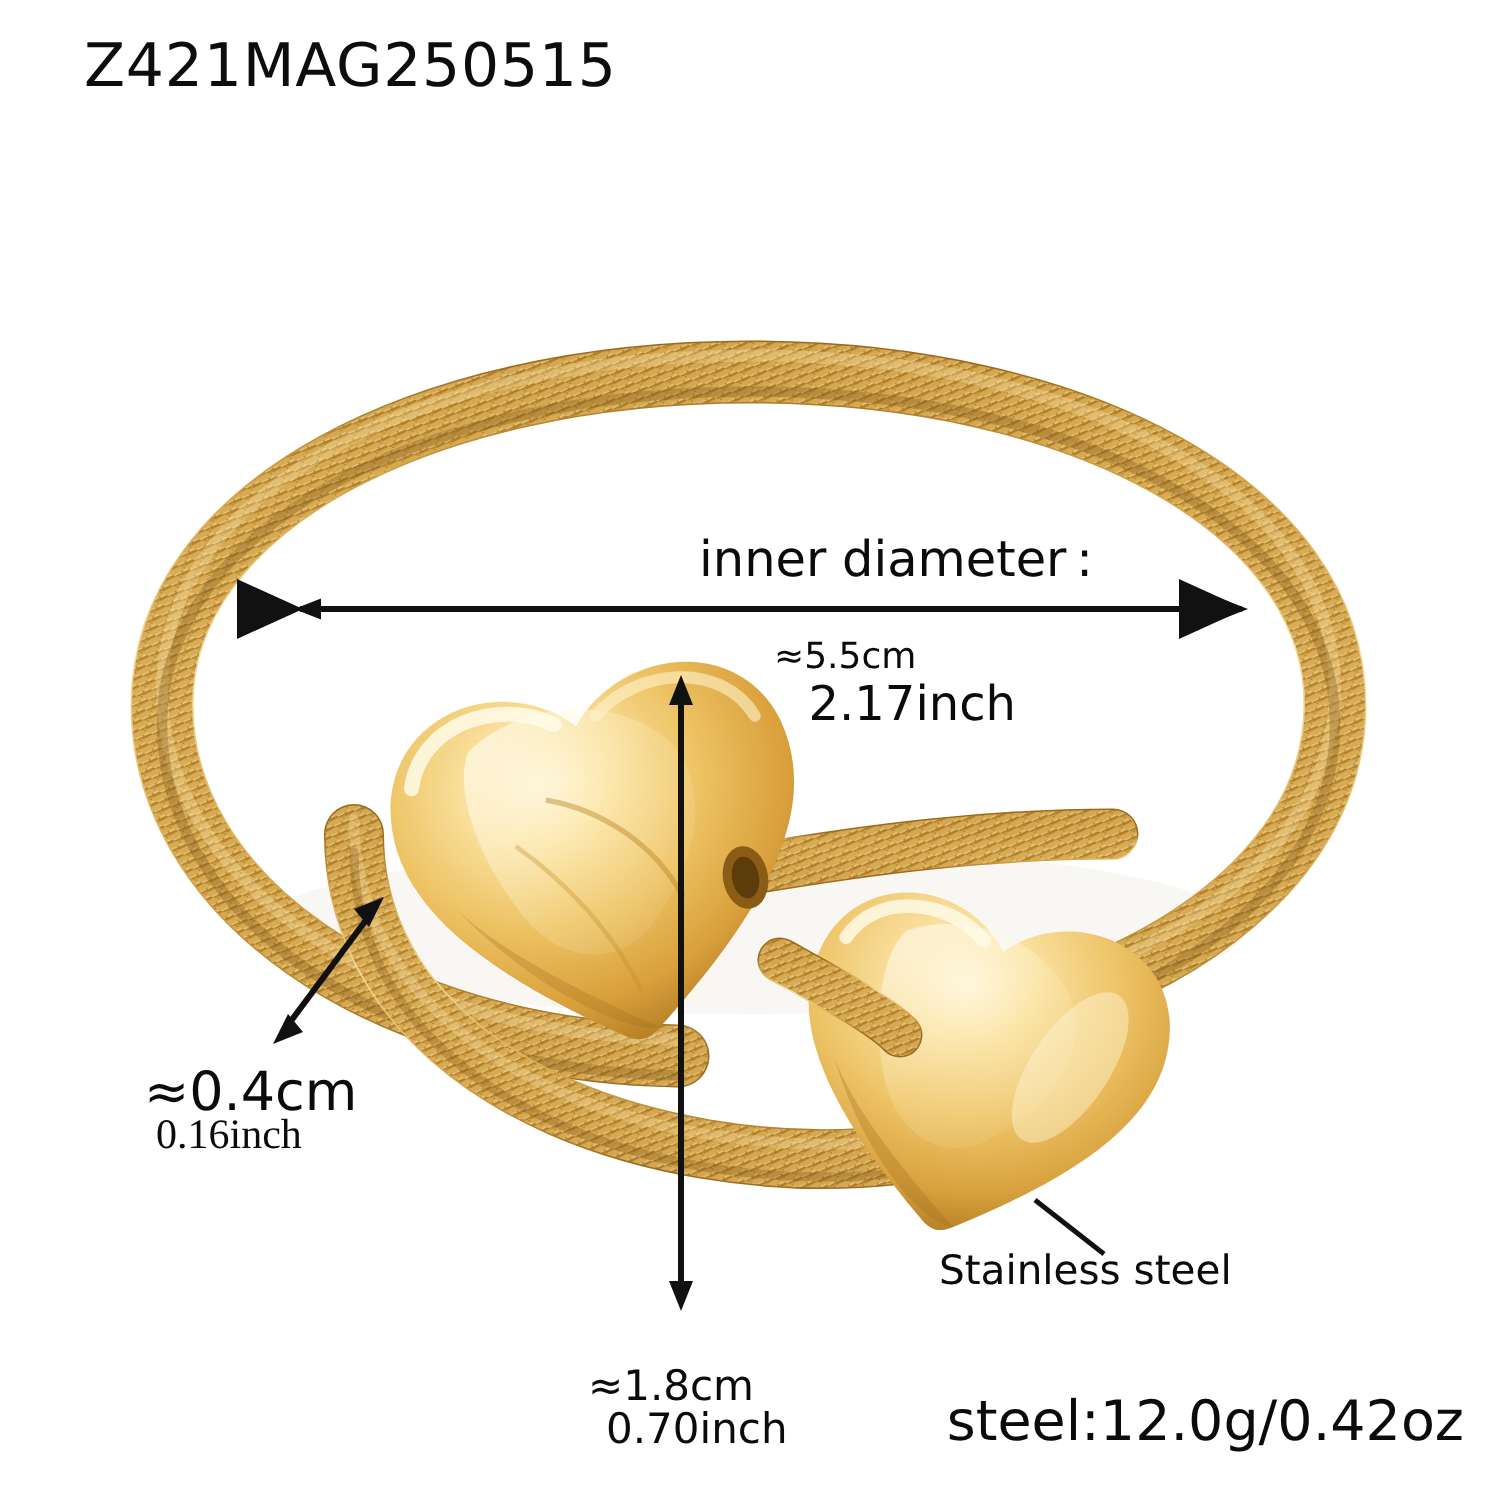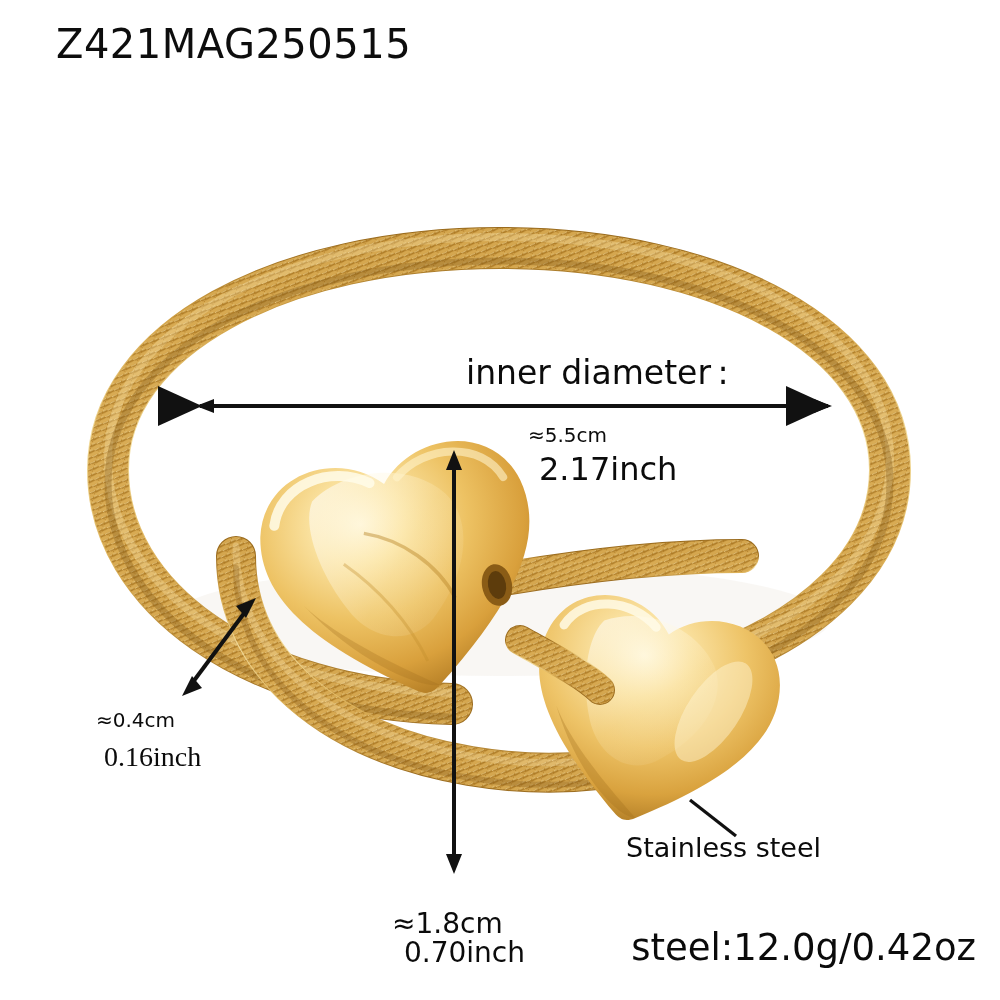--- a/index.html
+++ b/index.html
@@ -18,24 +18,24 @@
     color:#0d0d0d;white-space:nowrap;
   }
 
   
   #art{position:absolute;left:0;top:0;width:1000px;height:1000px;}
 
   
   .anno{position:absolute;white-space:nowrap;color:#0b0b0b;line-height:1.12;}
 
   .t-innerdia{left:430px;top:355px;font-size:33px;margin-left:36px;}
-  .t-dia-cm  {left:528px;top:424px;font-size:20px;}
+  .t-dia-cm  {left:516px;top:424px;font-size:24px;}
   .t-dia-in  {left:539px;top:452px;font-size:32px;}
 
-  .t-thick-cm{left:96px;top:709px;font-size:20px;}
+  .t-thick-cm{left:96px;top:709px;font-size:36px;}
   .t-thick-in{left:104px;top:741px;font-size:28px;font-family:Liberation Serif, serif;}
 
   .t-h-cm    {left:392px;top:908px;font-size:28px;}
   .t-h-in    {left:404px;top:909px;font-size:28px;margin-top:28px;}
 
   .t-material{left:626px;top:833px;font-size:27px;}
 
   .t-weight{
     position:absolute;right:24px;top:929px;
     font-size:37px;color:#0b0b0b;white-space:nowrap;line-height:1;

